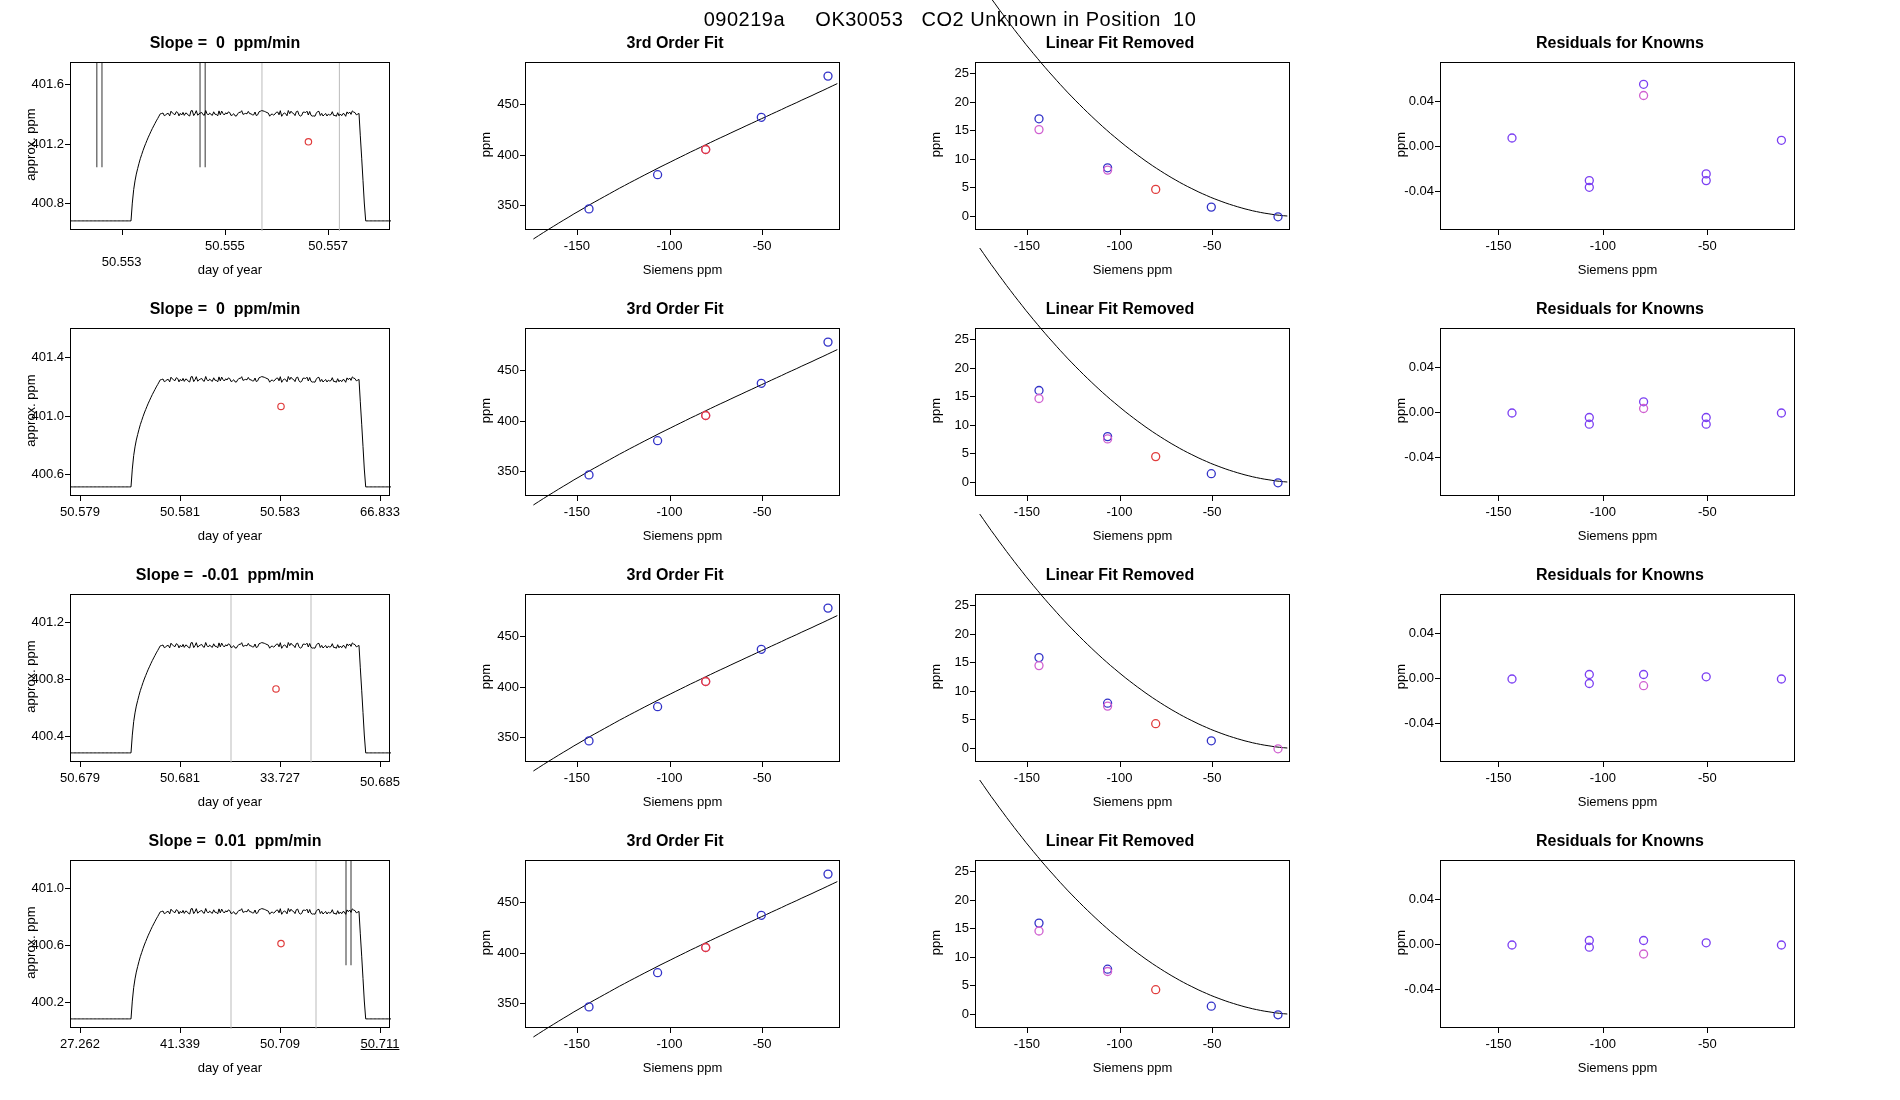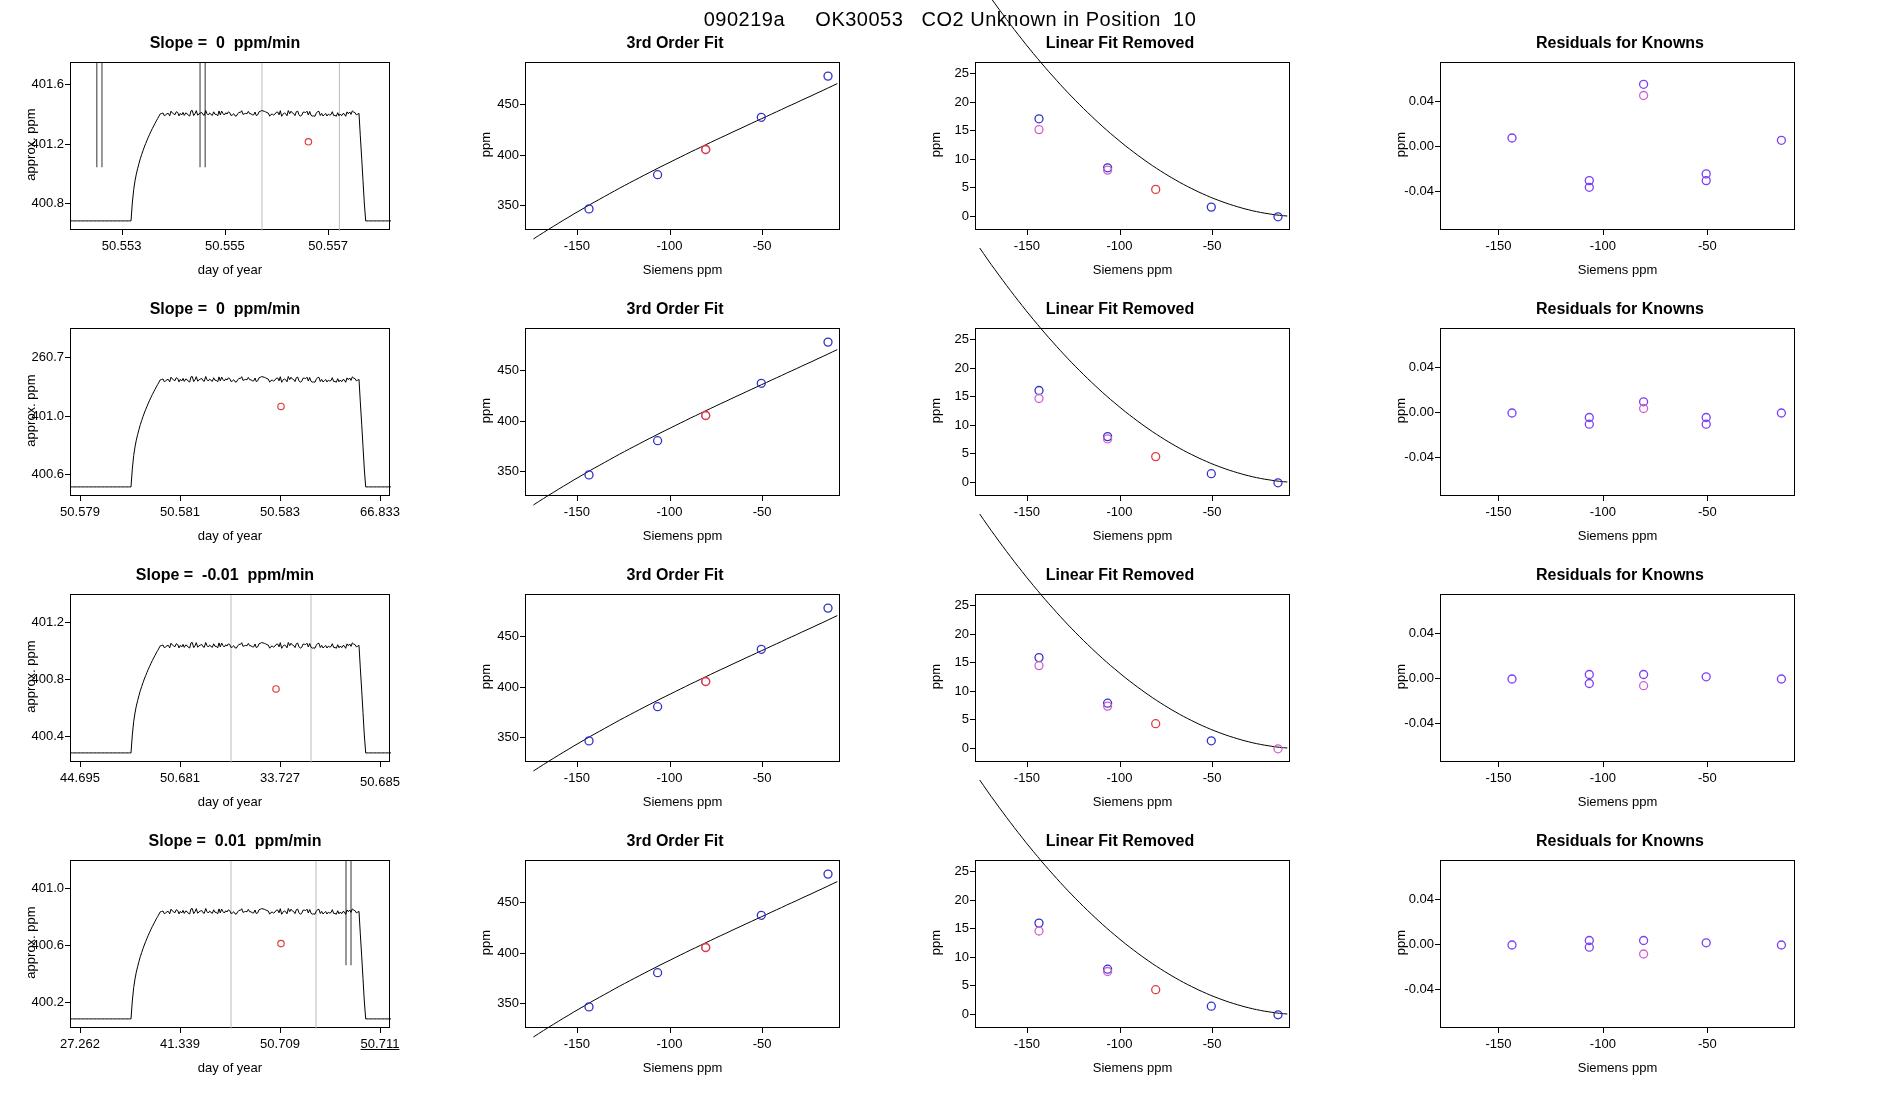--- a/index.html
+++ b/index.html
@@ -41,21 +41,21 @@
           <line x1="190.96774193559625" y1="0" x2="190.96774193559625" y2="168" stroke="#bbbbbb" stroke-width="1"></line>
           <line x1="268.3870967743119" y1="0" x2="268.3870967743119" y2="168" stroke="#bbbbbb" stroke-width="1"></line>
           <line x1="25.80645161302744" y1="0" x2="25.80645161302744" y2="104.16" stroke="#555" stroke-width="1.2"></line>
           <line x1="30.967741935412892" y1="0" x2="30.967741935412892" y2="104.16" stroke="#555" stroke-width="1.2"></line>
           <line x1="129.03225806440375" y1="0" x2="129.03225806440375" y2="104.16" stroke="#555" stroke-width="1.2"></line>
           <line x1="134.19354838715594" y1="0" x2="134.19354838715594" y2="104.16" stroke="#555" stroke-width="1.2"></line>
           <polyline points="0.0,157.9 1.3,157.9 2.7,157.9 4.0,157.9 5.3,157.9 6.7,157.9 8.0,157.9 9.3,157.9 10.7,157.9 12.0,157.9 13.3,157.9 14.7,157.9 16.0,157.9 17.3,157.9 18.7,157.9 20.0,157.9 21.3,157.9 22.7,157.9 24.0,157.9 25.3,157.9 26.7,157.9 28.0,157.9 29.3,157.9 30.7,157.9 32.0,157.9 33.3,157.9 34.7,157.9 36.0,157.9 37.3,157.9 38.7,157.9 40.0,157.9 41.3,157.9 42.7,157.9 44.0,157.9 45.3,157.9 46.7,157.9 48.0,157.9 49.3,157.9 50.7,157.9 52.0,157.9 53.3,157.9 54.7,157.9 56.0,157.9 57.3,157.9 58.7,157.9 60.0,157.9 61.3,140.1 62.7,126.5 64.0,117.9 65.3,111.1 66.7,105.4 68.0,100.3 69.3,95.7 70.7,91.5 72.0,87.6 73.3,84.0 74.7,80.5 76.0,77.3 77.3,74.2 78.7,71.2 80.0,68.3 81.3,65.6 82.7,62.9 84.0,60.4 85.3,57.9 86.7,55.5 88.0,53.1 89.3,50.8 90.7,50.5 92.0,50.0 93.3,52.7 94.7,51.9 96.0,50.7 97.3,50.4 98.7,52.9 100.0,48.2 101.3,49.9 102.7,50.9 104.0,51.7 105.3,48.7 106.7,49.5 108.0,52.9 109.3,50.4 110.7,52.0 112.0,49.4 113.3,52.4 114.7,50.0 116.0,50.5 117.3,52.3 118.7,53.0 120.0,47.8 121.3,47.6 122.7,52.6 124.0,50.7 125.3,47.7 126.7,52.2 128.0,50.9 129.3,50.1 130.7,49.4 132.0,51.7 133.3,52.3 134.7,47.5 136.0,50.7 137.3,52.0 138.7,50.1 140.0,51.4 141.3,52.4 142.7,48.8 144.0,51.3 145.3,51.3 146.7,52.9 148.0,47.9 149.3,51.9 150.7,48.1 152.0,50.6 153.3,52.0 154.7,49.8 156.0,51.0 157.3,48.9 158.7,49.5 160.0,52.5 161.3,52.0 162.7,50.7 164.0,52.8 165.3,53.1 166.7,50.9 168.0,49.3 169.3,49.5 170.7,47.7 172.0,51.4 173.3,50.8 174.7,50.4 176.0,50.8 177.3,48.4 178.7,50.7 180.0,50.8 181.3,51.8 182.7,51.9 184.0,49.0 185.3,52.6 186.7,51.8 188.0,48.8 189.3,48.3 190.7,47.6 192.0,47.9 193.3,48.3 194.7,48.9 196.0,49.6 197.3,50.1 198.7,53.2 200.0,51.4 201.3,51.2 202.7,52.1 204.0,51.0 205.3,49.3 206.7,49.0 208.0,51.8 209.3,47.7 210.7,53.3 212.0,51.2 213.3,49.9 214.7,50.7 216.0,52.8 217.3,47.5 218.7,50.7 220.0,48.2 221.3,49.9 222.7,50.6 224.0,52.6 225.3,48.7 226.7,48.1 228.0,51.8 229.3,53.2 230.7,52.4 232.0,49.2 233.3,49.2 234.7,49.5 236.0,48.2 237.3,52.0 238.7,48.5 240.0,52.3 241.3,53.1 242.7,52.9 244.0,53.2 245.3,50.2 246.7,48.5 248.0,48.4 249.3,52.5 250.7,50.4 252.0,53.0 253.3,51.7 254.7,50.5 256.0,53.0 257.3,51.2 258.7,52.0 260.0,51.6 261.3,48.7 262.7,52.5 264.0,52.4 265.3,53.3 266.7,49.7 268.0,52.8 269.3,51.0 270.7,52.7 272.0,50.5 273.3,50.9 274.7,53.3 276.0,48.9 277.3,50.7 278.7,49.0 280.0,51.4 281.3,47.9 282.7,49.1 284.0,49.6 285.3,51.8 286.7,51.2 288.0,50.4 289.3,72.8 290.7,95.2 292.0,117.6 293.3,140.0 294.7,157.9 296.0,157.9 297.3,157.9 298.7,157.9 300.0,157.9 301.3,157.9 302.7,157.9 304.0,157.9 305.3,157.9 306.7,157.9 308.0,157.9 309.3,157.9 310.7,157.9 312.0,157.9 313.3,157.9 314.7,157.9 316.0,157.9 317.3,157.9 318.7,157.9 320.0,157.9" fill="none" stroke="#000000" stroke-width="1"></polyline>
           <circle cx="237.41935483889898" cy="78.79646017698741" r="3.2" fill="none" stroke="#e03c3c" stroke-width="1.2"></circle>
         </svg>
       </div>
-      <div class="tick-x" style="left: 81.6129px; top: 204px; width: 80px;">50.553</div>
+      <div class="tick-x" style="left: 81.6129px; top: 220px; width: 80px;">50.553</div>
       <div class="axis-line" style="left: 121.613px; top: 196px; width: 1px; height: 5px;"></div>
       <div class="tick-x" style="left: 184.839px; top: 204px; width: 80px;">50.555</div>
       <div class="axis-line" style="left: 224.839px; top: 196px; width: 1px; height: 5px;"></div>
       <div class="tick-x" style="left: 288.065px; top: 204px; width: 80px;">50.557</div>
       <div class="axis-line" style="left: 328.065px; top: 196px; width: 1px; height: 5px;"></div>
       <div class="tick-y" style="left: 18px; top: 161.239px; width: 46px;">400.8</div>
       <div class="axis-line" style="left: 65px; top: 169.239px; width: 5px; height: 1px;"></div>
       <div class="tick-y" style="left: 18px; top: 101.77px; width: 46px;">401.2</div>
       <div class="axis-line" style="left: 65px; top: 109.77px; width: 5px; height: 1px;"></div>
       <div class="tick-y" style="left: 18px; top: 42.3009px; width: 46px;">401.6</div>
@@ -168,21 +168,21 @@
       <div class="tick-x" style="left: 140px; top: 204px; width: 80px;">50.581</div>
       <div class="axis-line" style="left: 180px; top: 196px; width: 1px; height: 5px;"></div>
       <div class="tick-x" style="left: 240px; top: 204px; width: 80px;">50.583</div>
       <div class="axis-line" style="left: 280px; top: 196px; width: 1px; height: 5px;"></div>
       <div class="tick-x" style="left: 340px; top: 204px; width: 80px;">66.833</div>
       <div class="axis-line" style="left: 380px; top: 196px; width: 1px; height: 5px;"></div>
       <div class="tick-y" style="left: 18px; top: 166.087px; width: 46px;">400.6</div>
       <div class="axis-line" style="left: 65px; top: 174.087px; width: 5px; height: 1px;"></div>
       <div class="tick-y" style="left: 18px; top: 107.652px; width: 46px;">401.0</div>
       <div class="axis-line" style="left: 65px; top: 115.652px; width: 5px; height: 1px;"></div>
-      <div class="tick-y" style="left: 18px; top: 49.2174px; width: 46px;">260.7</div>
+      <div class="tick-y" style="left: 18px; top: 49.2174px; width: 46px;">401.4</div>
       <div class="axis-line" style="left: 65px; top: 57.2174px; width: 5px; height: 1px;"></div>
       <div class="xlab" style="left: 70px; top: 228px; width: 320px;">day of year</div>
       <div class="ylab" style="left: -30px; top: 103px; width: 120px; text-align: center;">approx. ppm</div>
     </div>
     <div class="cell" style="left: 450px; top: 266px; width: 450px; height: 266px;">
       <div class="panel-title">3rd Order Fit</div>
       <div class="plotbox" style="left: 75px; top: 28px; width: 315px; height: 168px;">
         <svg width="315" height="168">
           <polyline points="7.4,176.0 12.5,172.7 17.5,169.5 22.6,166.3 27.7,163.2 32.7,160.1 37.8,157.0 42.9,154.0 47.9,150.9 53.0,148.0 58.1,145.0 63.1,142.1 68.2,139.2 73.3,136.4 78.3,133.6 83.4,130.8 88.4,128.0 93.5,125.2 98.6,122.5 103.6,119.8 108.7,117.2 113.8,114.5 118.8,111.9 123.9,109.3 129.0,106.7 134.0,104.1 139.1,101.6 144.2,99.1 149.2,96.6 154.3,94.1 159.4,91.6 164.4,89.1 169.5,86.7 174.5,84.3 179.6,81.8 184.7,79.4 189.7,77.0 194.8,74.6 199.9,72.3 204.9,69.9 210.0,67.5 215.1,65.2 220.1,62.8 225.2,60.5 230.3,58.1 235.3,55.8 240.4,53.5 245.5,51.1 250.5,48.8 255.6,46.5 260.6,44.1 265.7,41.8 270.8,39.5 275.8,37.1 280.9,34.8 286.0,32.5 291.0,30.1 296.1,27.8 301.2,25.4 306.2,23.0 311.3,20.6" fill="none" stroke="#000000" stroke-width="1"></polyline>
           <circle cx="63.0" cy="145.9" r="4" fill="none" stroke="#3232c8" stroke-width="1.3"></circle>
@@ -275,21 +275,21 @@
     <div class="cell" style="left: 0px; top: 532px; width: 450px; height: 266px;">
       <div class="panel-title">Slope =  -0.01  ppm/min</div>
       <div class="plotbox" style="left: 70px; top: 28px; width: 320px; height: 168px;">
         <svg width="320" height="168">
           <line x1="160" y1="0" x2="160" y2="168" stroke="#bbbbbb" stroke-width="1"></line>
           <line x1="239.99999999982236" y1="0" x2="239.99999999982236" y2="168" stroke="#bbbbbb" stroke-width="1"></line>
           <polyline points="0.0,157.9 1.3,157.9 2.7,157.9 4.0,157.9 5.3,157.9 6.7,157.9 8.0,157.9 9.3,157.9 10.7,157.9 12.0,157.9 13.3,157.9 14.7,157.9 16.0,157.9 17.3,157.9 18.7,157.9 20.0,157.9 21.3,157.9 22.7,157.9 24.0,157.9 25.3,157.9 26.7,157.9 28.0,157.9 29.3,157.9 30.7,157.9 32.0,157.9 33.3,157.9 34.7,157.9 36.0,157.9 37.3,157.9 38.7,157.9 40.0,157.9 41.3,157.9 42.7,157.9 44.0,157.9 45.3,157.9 46.7,157.9 48.0,157.9 49.3,157.9 50.7,157.9 52.0,157.9 53.3,157.9 54.7,157.9 56.0,157.9 57.3,157.9 58.7,157.9 60.0,157.9 61.3,140.1 62.7,126.5 64.0,117.9 65.3,111.1 66.7,105.4 68.0,100.3 69.3,95.7 70.7,91.5 72.0,87.6 73.3,84.0 74.7,80.5 76.0,77.3 77.3,74.2 78.7,71.2 80.0,68.3 81.3,65.6 82.7,62.9 84.0,60.4 85.3,57.9 86.7,55.5 88.0,53.1 89.3,50.8 90.7,50.5 92.0,50.0 93.3,52.7 94.7,51.9 96.0,50.7 97.3,50.4 98.7,52.9 100.0,48.2 101.3,49.9 102.7,50.9 104.0,51.7 105.3,48.7 106.7,49.5 108.0,52.9 109.3,50.4 110.7,52.0 112.0,49.4 113.3,52.4 114.7,50.0 116.0,50.5 117.3,52.3 118.7,53.0 120.0,47.8 121.3,47.6 122.7,52.6 124.0,50.7 125.3,47.7 126.7,52.2 128.0,50.9 129.3,50.1 130.7,49.4 132.0,51.7 133.3,52.3 134.7,47.5 136.0,50.7 137.3,52.0 138.7,50.1 140.0,51.4 141.3,52.4 142.7,48.8 144.0,51.3 145.3,51.3 146.7,52.9 148.0,47.9 149.3,51.9 150.7,48.1 152.0,50.6 153.3,52.0 154.7,49.8 156.0,51.0 157.3,48.9 158.7,49.5 160.0,52.5 161.3,52.0 162.7,50.7 164.0,52.8 165.3,53.1 166.7,50.9 168.0,49.3 169.3,49.5 170.7,47.7 172.0,51.4 173.3,50.8 174.7,50.4 176.0,50.8 177.3,48.4 178.7,50.7 180.0,50.8 181.3,51.8 182.7,51.9 184.0,49.0 185.3,52.6 186.7,51.8 188.0,48.8 189.3,48.3 190.7,47.6 192.0,47.9 193.3,48.3 194.7,48.9 196.0,49.6 197.3,50.1 198.7,53.2 200.0,51.4 201.3,51.2 202.7,52.1 204.0,51.0 205.3,49.3 206.7,49.0 208.0,51.8 209.3,47.7 210.7,53.3 212.0,51.2 213.3,49.9 214.7,50.7 216.0,52.8 217.3,47.5 218.7,50.7 220.0,48.2 221.3,49.9 222.7,50.6 224.0,52.6 225.3,48.7 226.7,48.1 228.0,51.8 229.3,53.2 230.7,52.4 232.0,49.2 233.3,49.2 234.7,49.5 236.0,48.2 237.3,52.0 238.7,48.5 240.0,52.3 241.3,53.1 242.7,52.9 244.0,53.2 245.3,50.2 246.7,48.5 248.0,48.4 249.3,52.5 250.7,50.4 252.0,53.0 253.3,51.7 254.7,50.5 256.0,53.0 257.3,51.2 258.7,52.0 260.0,51.6 261.3,48.7 262.7,52.5 264.0,52.4 265.3,53.3 266.7,49.7 268.0,52.8 269.3,51.0 270.7,52.7 272.0,50.5 273.3,50.9 274.7,53.3 276.0,48.9 277.3,50.7 278.7,49.0 280.0,51.4 281.3,47.9 282.7,49.1 284.0,49.6 285.3,51.8 286.7,51.2 288.0,50.4 289.3,72.8 290.7,95.2 292.0,117.6 293.3,140.0 294.7,157.9 296.0,157.9 297.3,157.9 298.7,157.9 300.0,157.9 301.3,157.9 302.7,157.9 304.0,157.9 305.3,157.9 306.7,157.9 308.0,157.9 309.3,157.9 310.7,157.9 312.0,157.9 313.3,157.9 314.7,157.9 316.0,157.9 317.3,157.9 318.7,157.9 320.0,157.9" fill="none" stroke="#000000" stroke-width="1"></polyline>
           <circle cx="204.99999999972243" cy="93.9661016949147" r="3.2" fill="none" stroke="#e03c3c" stroke-width="1.2"></circle>
         </svg>
       </div>
-      <div class="tick-x" style="left: 40px; top: 204px; width: 80px;">44.695</div>
+      <div class="tick-x" style="left: 40px; top: 204px; width: 80px;">50.679</div>
       <div class="axis-line" style="left: 80px; top: 196px; width: 1px; height: 5px;"></div>
       <div class="tick-x" style="left: 140px; top: 204px; width: 80px;">50.681</div>
       <div class="axis-line" style="left: 180px; top: 196px; width: 1px; height: 5px;"></div>
       <div class="tick-x" style="left: 240px; top: 204px; width: 80px;">33.727</div>
       <div class="axis-line" style="left: 280px; top: 196px; width: 1px; height: 5px;"></div>
       <div class="tick-x" style="left: 340px; top: 208px; width: 80px;">50.685</div>
       <div class="axis-line" style="left: 380px; top: 196px; width: 1px; height: 5px;"></div>
       <div class="tick-y" style="left: 18px; top: 162.373px; width: 46px;">400.4</div>
       <div class="axis-line" style="left: 65px; top: 170.373px; width: 5px; height: 1px;"></div>
       <div class="tick-y" style="left: 18px; top: 105.424px; width: 46px;">400.8</div>

